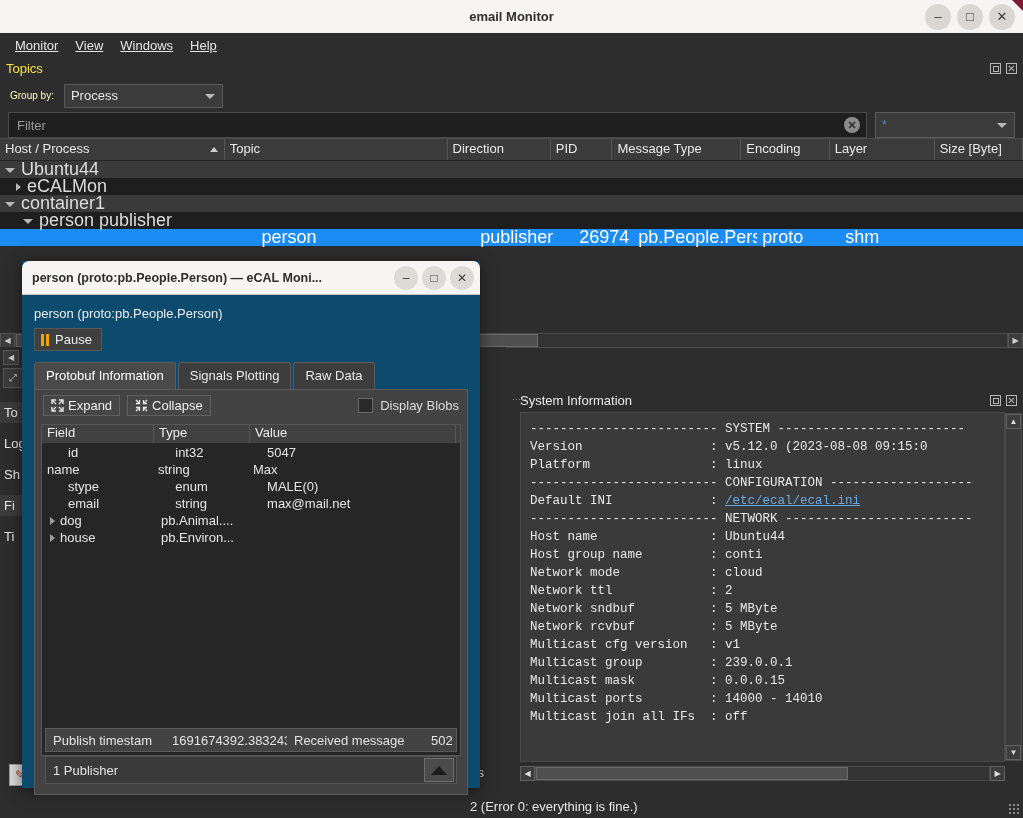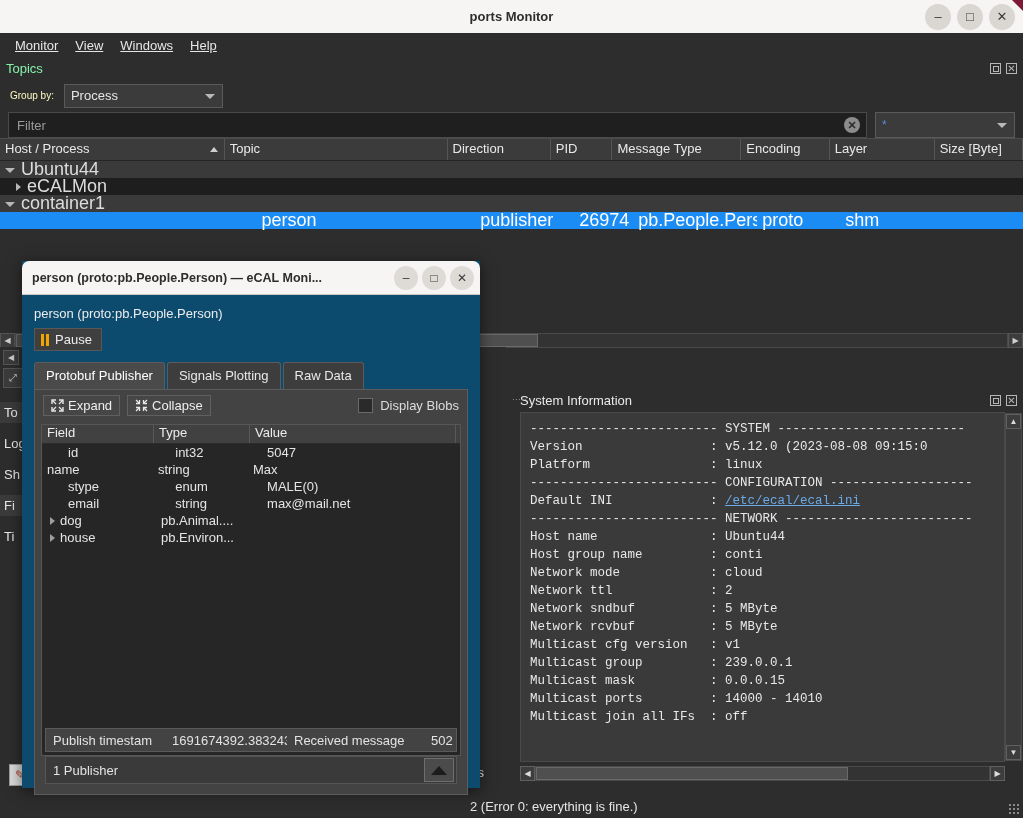--- a/index.html
+++ b/index.html
@@ -39,21 +39,21 @@
   }
   .menuitem { padding:3px 7px; font-size:13px; color:#e6e6e6; }
   .menuitem u { text-decoration:underline; }
 
   
   .dock-title {
     position:absolute; left:0; width:1023px; height:21px;
     background:#2d2d2d; display:flex; align-items:center;
     border-bottom:1px solid #343434;
   }
-  .dock-title .lbl { padding-left:6px; font-size:13px; color:#86efac; }
+  .dock-title .lbl { padding-left:6px; font-size:13px; color:#fde047; }
   .dock-title .tools { margin-left:auto; display:flex; gap:3px; padding-right:5px; }
   .dock-ico { width:13px; height:13px; position:relative; }
   .dock-ico::before {
     content:""; position:absolute; inset:1px; border:1px solid #b6b6b6;
   }
   .dock-ico.restore::after {
     content:""; position:absolute; left:4px; top:4px; right:3px; bottom:3px;
     border:1px solid #b6b6b6;
   }
   .dock-ico.close::after {
@@ -229,21 +229,21 @@
      border-right:8px solid transparent;border-bottom:9px solid #1c1c1c;}
 
   .hidden-word { position:absolute; font-size:13px; color:#e6e6e6; white-space:nowrap; overflow:hidden;}
 </style>
 </head>
 <body>
 
 <div id="app">
 
   <div class="os-titlebar">
-    <div class="os-title">ports Monitor</div>
+    <div class="os-title">email Monitor</div>
     <div class="os-btns">
       <div class="os-btn">–</div>
       <div class="os-btn">□</div>
       <div class="os-btn">✕</div>
     </div>
   </div>
   <div class="corner-tri"></div>
 
   <div class="menubar">
     <div class="menuitem"><u>Monitor</u></div>
@@ -316,20 +316,30 @@
         <div class="trow alt">
           <div class="cell" style="width: 232px; padding-left: 5px;"><span class="twisty open"></span><span>container1</span></div>
           <div class="cell" style="width: 230px;"></div>
           <div class="cell" style="width: 100px;"></div>
           <div class="cell" style="width: 55px; text-align: right; padding-right: 4px;"></div>
           <div class="cell" style="width: 128px;"></div>
           <div class="cell" style="width: 84px;"></div>
           <div class="cell" style="width: 102px;"></div>
           <div class="cell" style="width: 84px;"></div>
         </div>
+        <div class="trow dark">
+          <div class="cell" style="width: 232px; padding-left: 23px;"><span class="twisty open"></span><span>person publisher</span></div>
+          <div class="cell" style="width: 230px;"></div>
+          <div class="cell" style="width: 100px;"></div>
+          <div class="cell" style="width: 55px; text-align: right; padding-right: 4px;"></div>
+          <div class="cell" style="width: 128px;"></div>
+          <div class="cell" style="width: 84px;"></div>
+          <div class="cell" style="width: 102px;"></div>
+          <div class="cell" style="width: 84px;"></div>
+        </div>
         <div class="trow sel">
           <div class="cell" style="width: 232px; padding-left: 41px;"><span></span></div>
           <div class="cell" style="width: 230px;">person</div>
           <div class="cell" style="width: 100px;">publisher</div>
           <div class="cell" style="width: 55px; text-align: right; padding-right: 4px;">26974</div>
           <div class="cell" style="width: 128px;">pb.People.Person</div>
           <div class="cell" style="width: 84px;">proto</div>
           <div class="cell" style="width: 102px;">shm</div>
           <div class="cell" style="width: 84px;"></div>
         </div>
@@ -405,21 +415,21 @@
 
     <div class="pause-btn">
       <span class="pause-glyph">
           <i></i>
           <i></i>
         </span>
       <span>Pause</span>
     </div>
 
     <div class="tabs" id="dialog-tabs">
-        <div class="tab active">Protobuf Publisher</div>
+        <div class="tab active">Protobuf Information</div>
         <div class="tab">Signals Plotting</div>
         <div class="tab">Raw Data</div>
       </div>
 
     <div class="tabpanel">
       <div class="tool-row">
         <div class="tbtn">
           <svg width="13" height="13" viewBox="0 0 13 13">
             <path d="M1 5 V1 H5 M12 5 V1 H8 M1 8 V12 H5 M12 8 V12 H8" stroke="#e8e8e8" stroke-width="1.4" fill="none"></path>
             <path d="M1.5 1.5 L5 5 M11.5 1.5 L8 5 M1.5 11.5 L5 8 M11.5 11.5 L8 8" stroke="#e8e8e8" stroke-width="1.2"></path>

